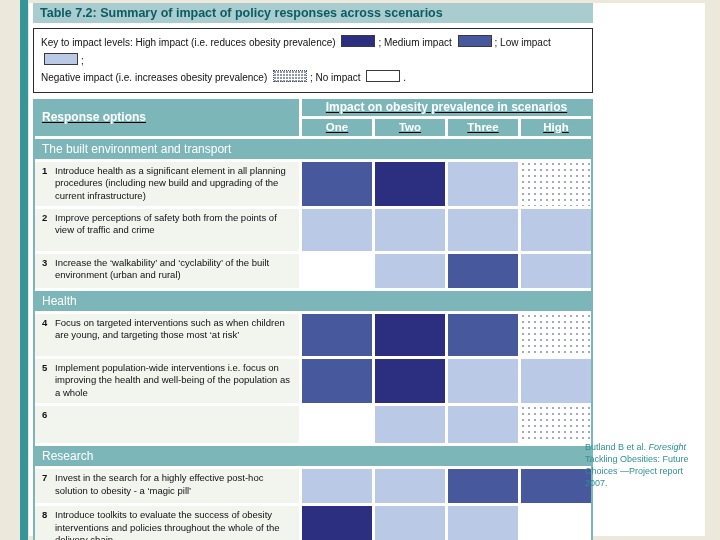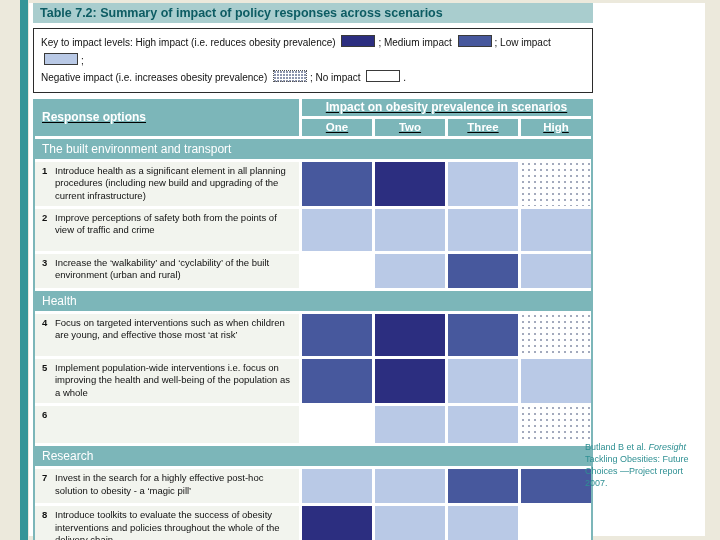--- a/index.html
+++ b/index.html
@@ -121,21 +121,21 @@
           <div class="impact" data-level="low"></div>
           <div class="impact" data-level="medium"></div>
           <div class="impact" data-level="low"></div>
         </div>
 
         <div class="band">Health</div>
 
         <div class="row mh42">
           <div class="resp">
             <span class="num">4</span>
-            <span class="rtext">Focus on targeted interventions such as when children are young, and effective those most ‘at risk’</span>
+            <span class="rtext">Focus on targeted interventions such as when children are young, and targeting those most ‘at risk’</span>
           </div>
           <div class="impact" data-level="medium"></div>
           <div class="impact" data-level="high"></div>
           <div class="impact" data-level="medium"></div>
           <div class="impact" data-level="negative"></div>
         </div>
 
         <div class="row mh41">
           <div class="resp">
             <span class="num">5</span>

